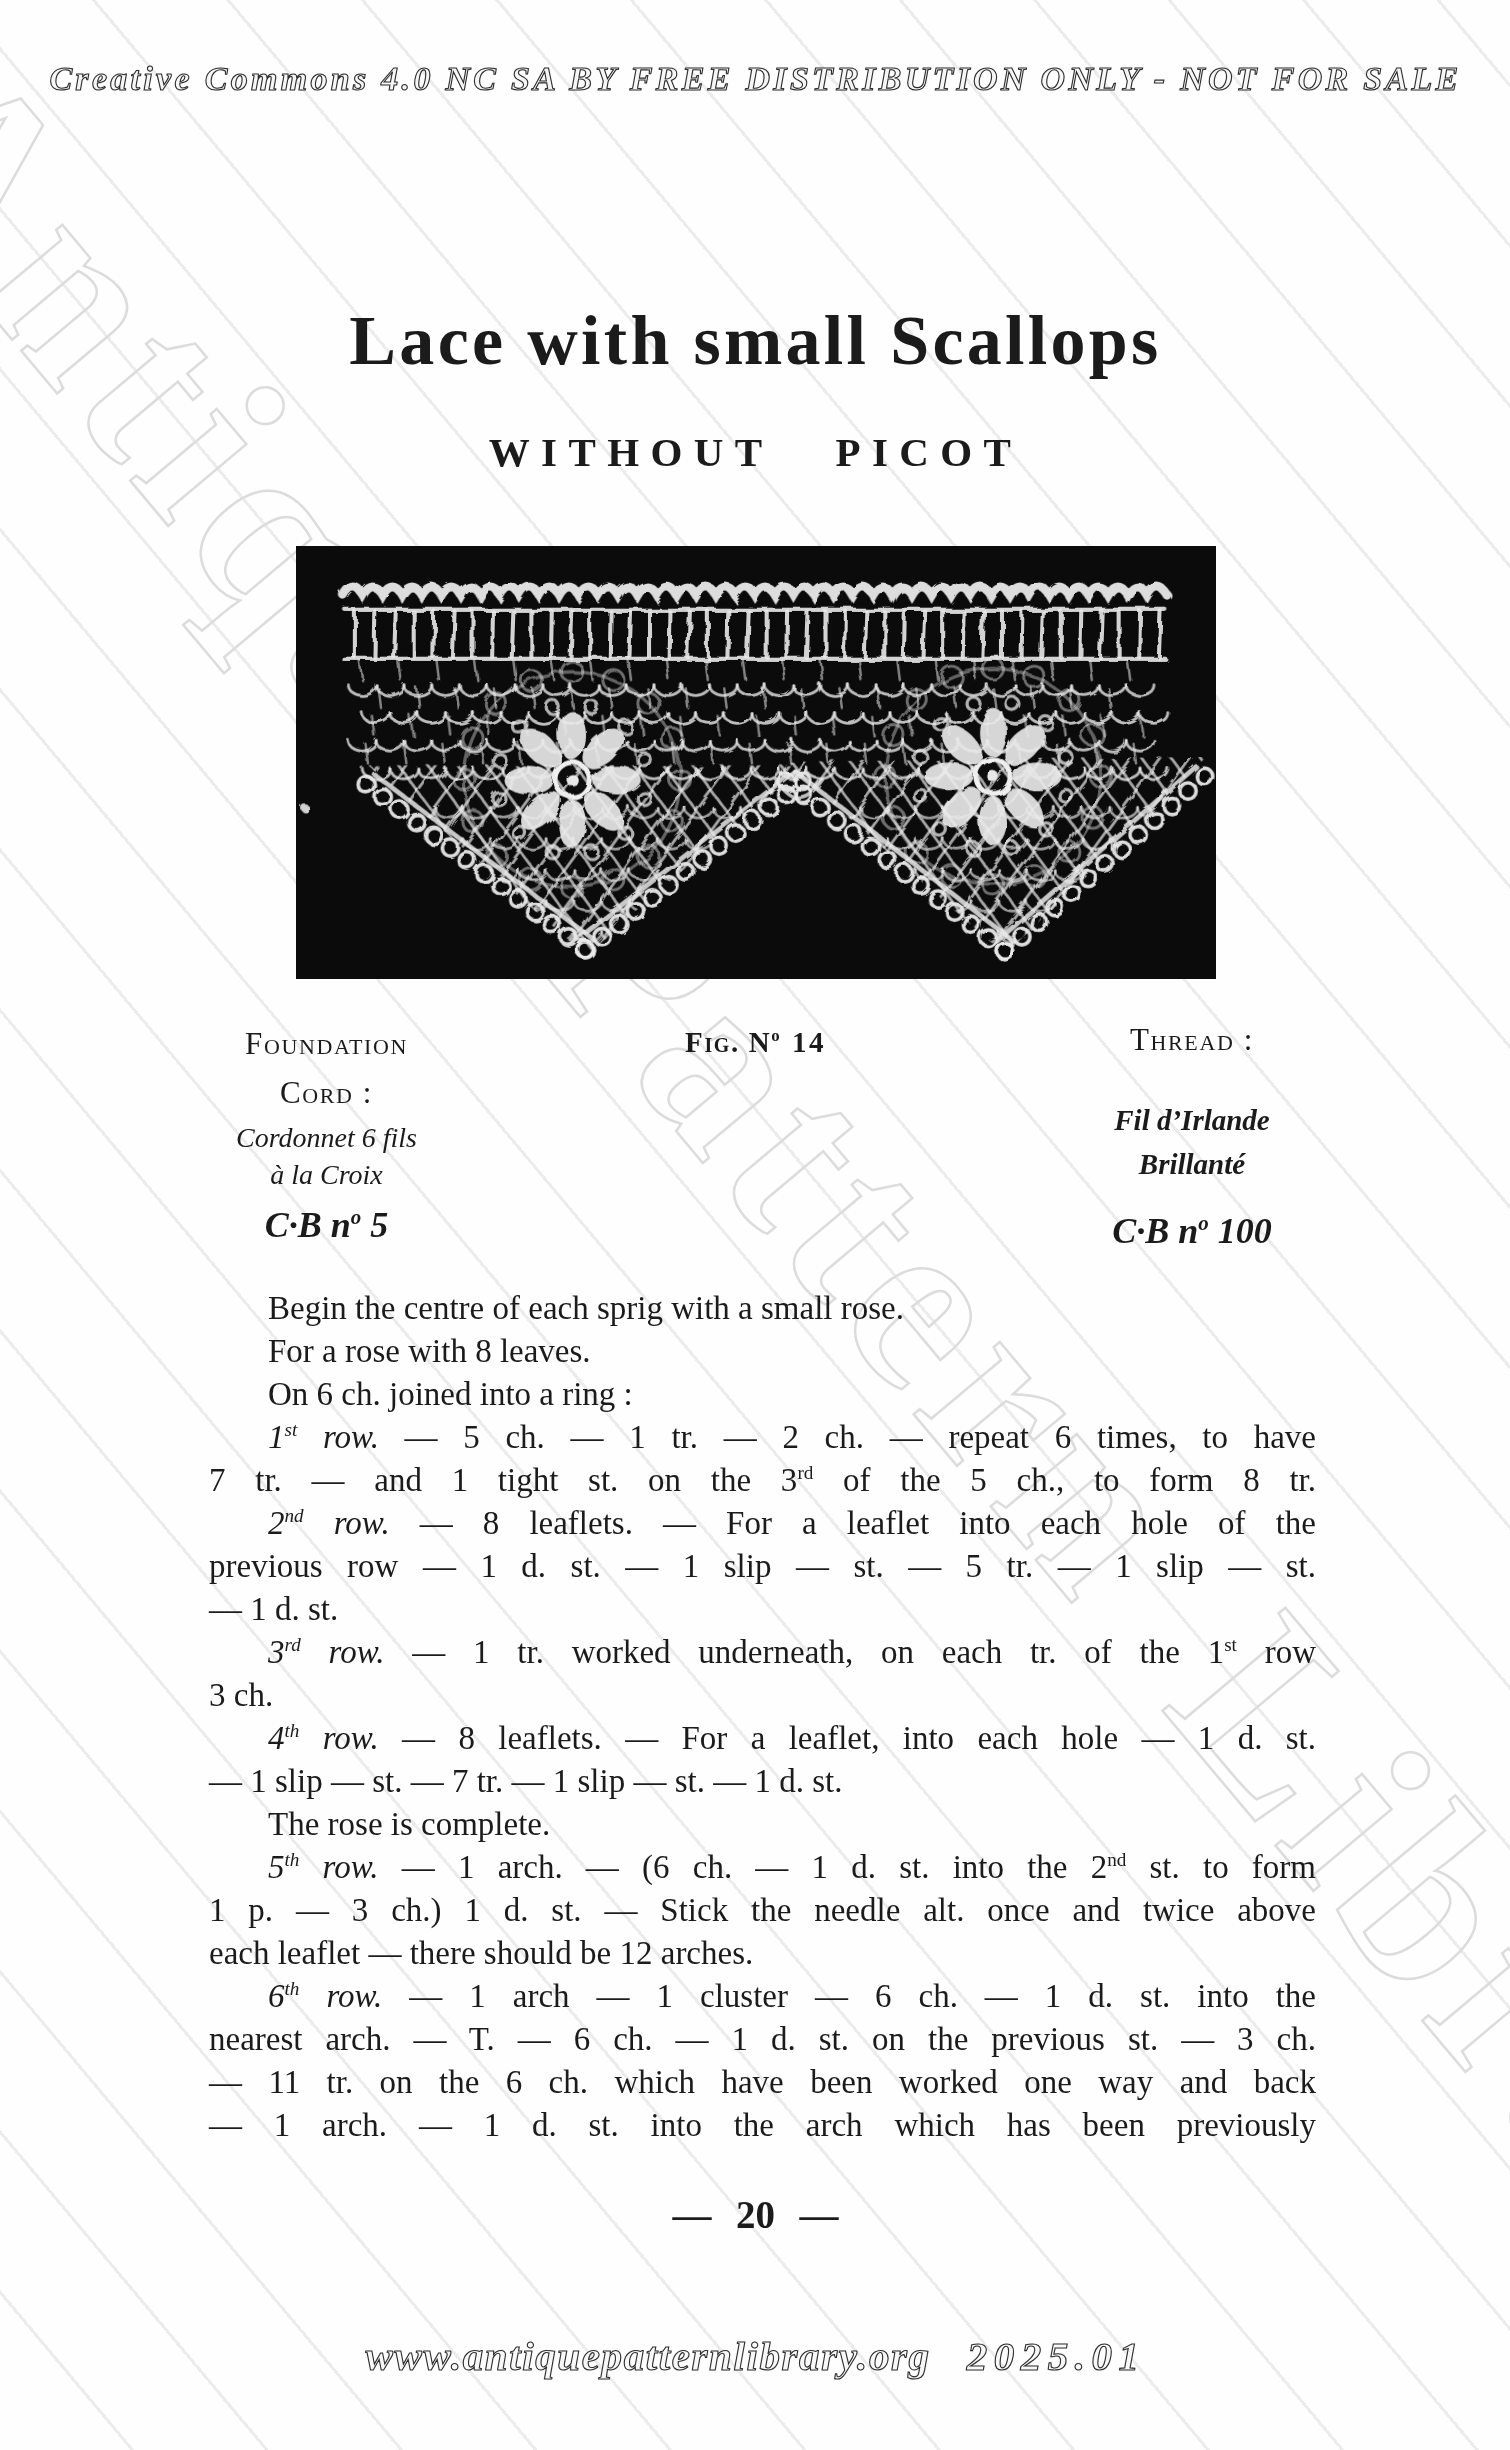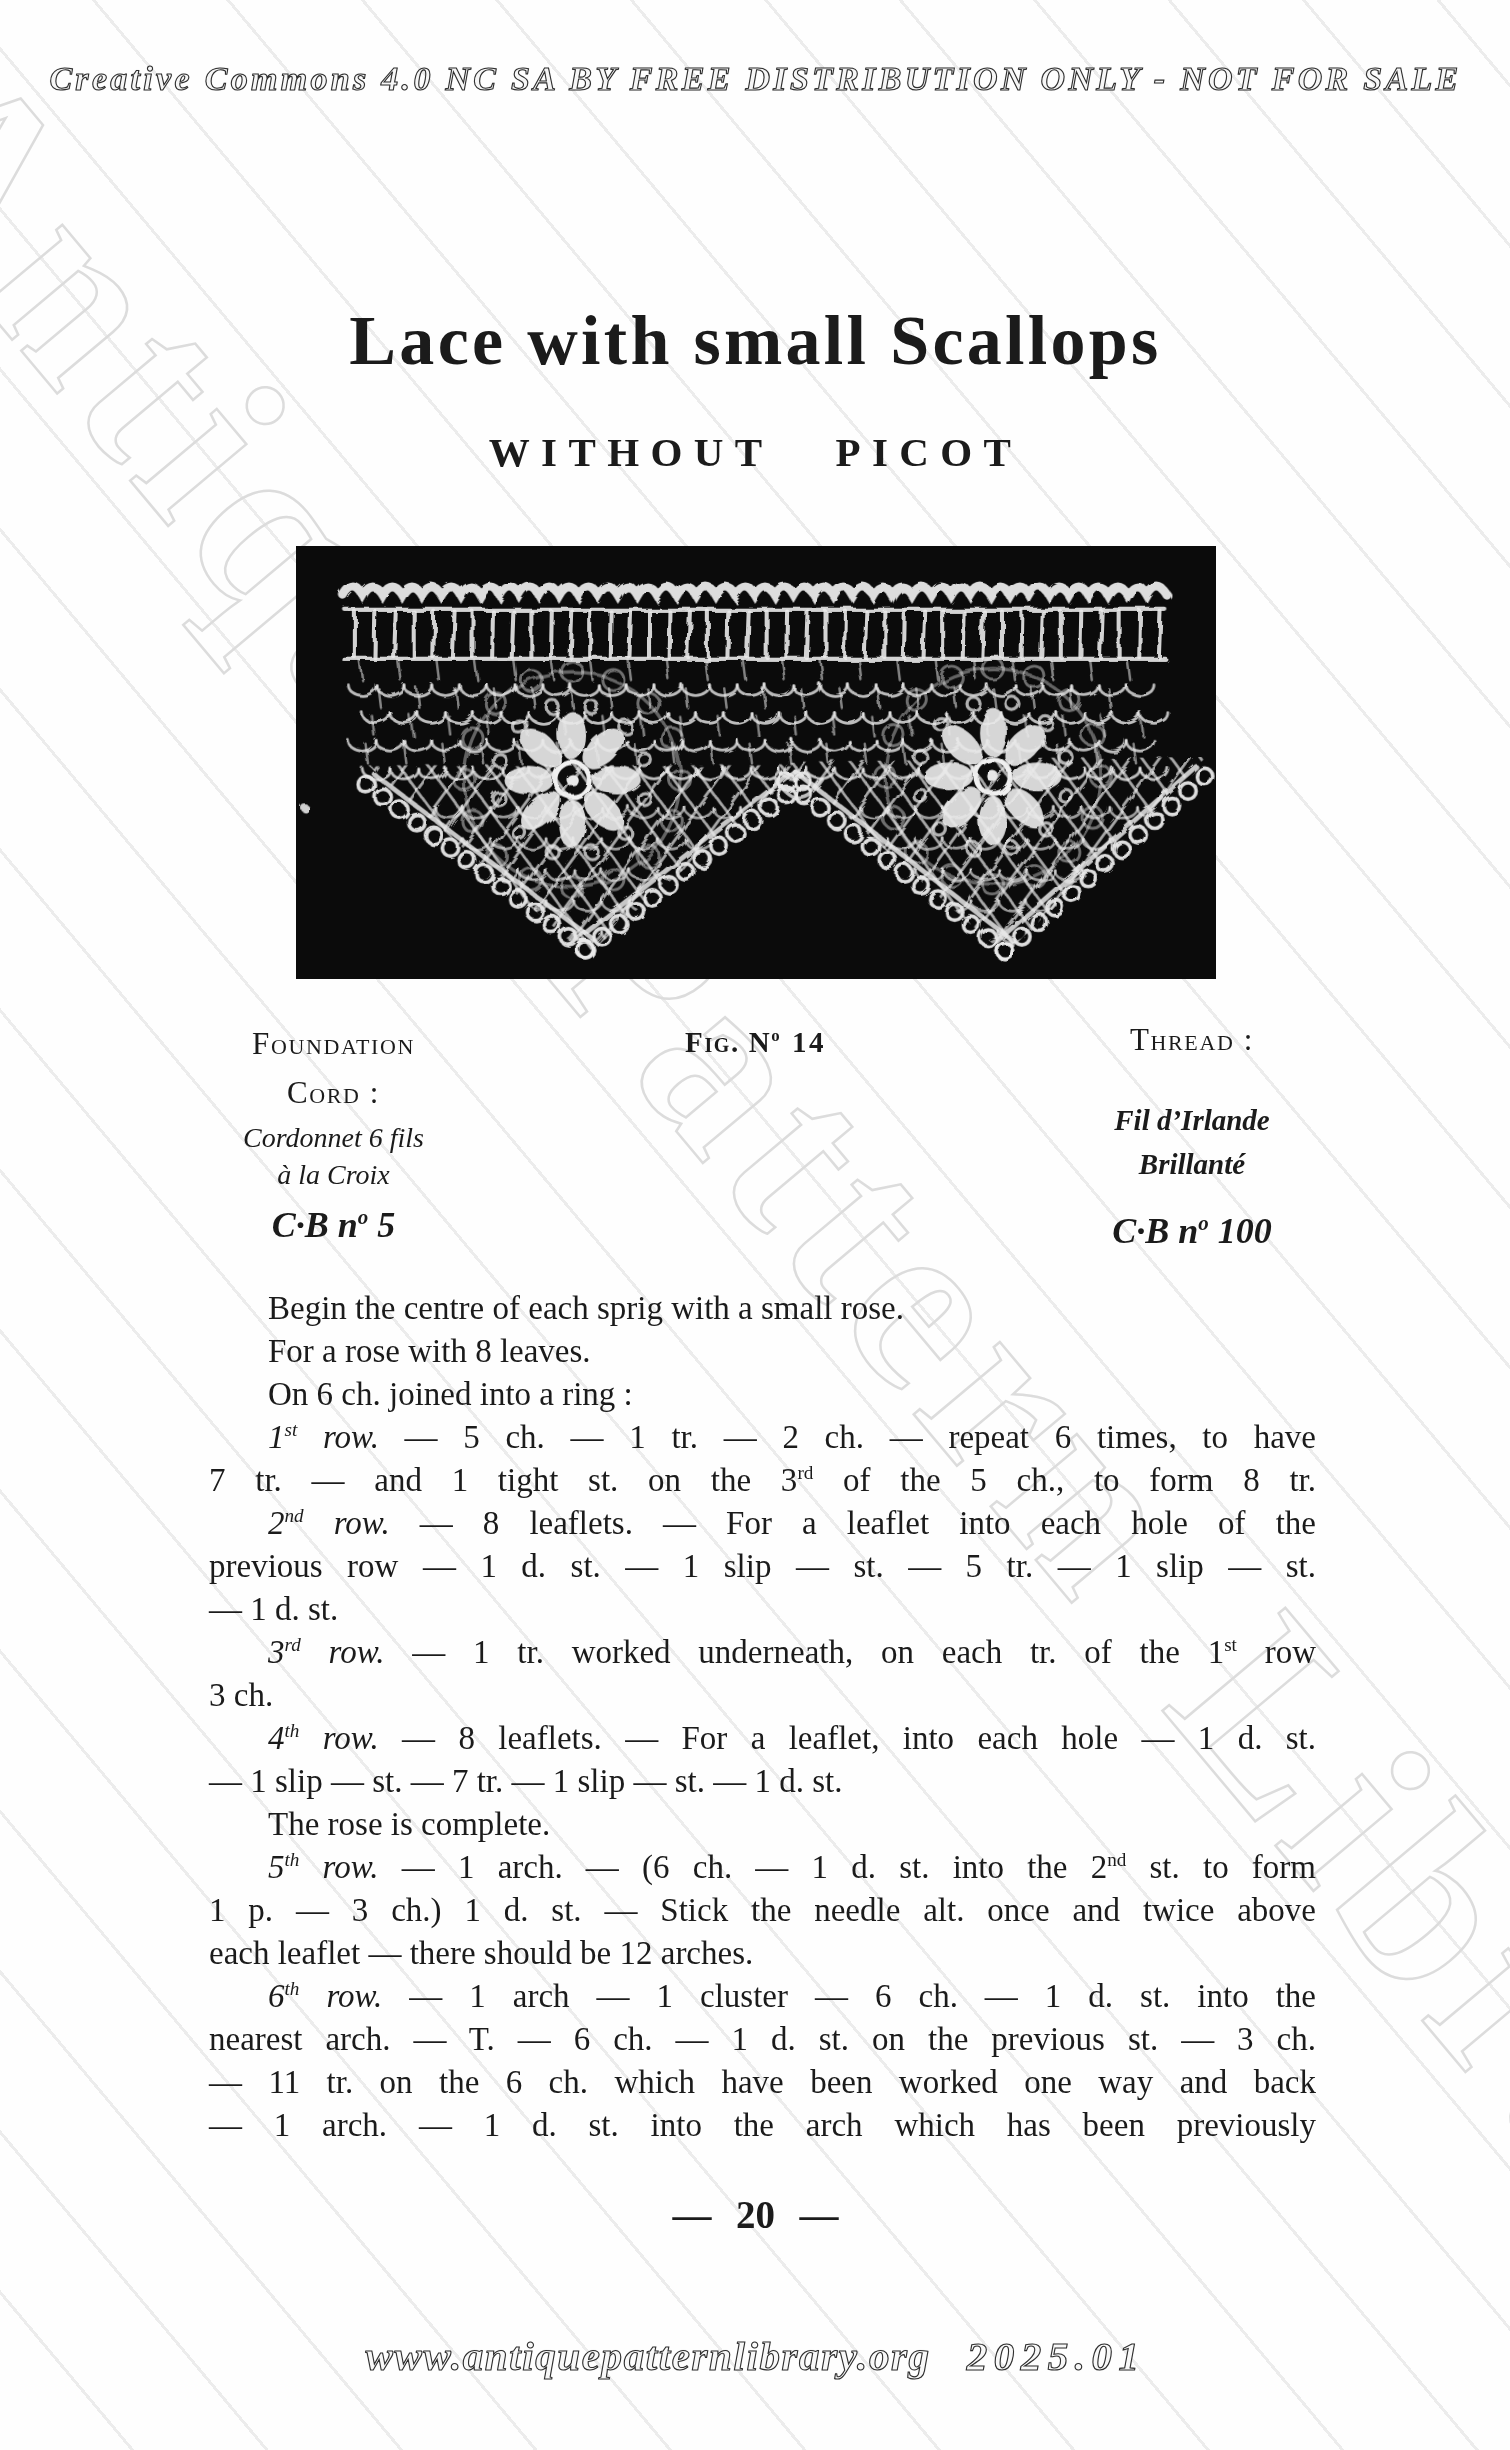--- a/index.html
+++ b/index.html
@@ -31,21 +31,21 @@
   }
   .title{top:301px; font-size:70px; font-weight:700; letter-spacing:3.3px;}
   .subtitle{top:428px; font-size:41px; font-weight:700; letter-spacing:11.4px; word-spacing:41px;}
 
   .photo{position:absolute; left:296px; top:546px; width:920px; height:433px;}
   .photo svg{display:block; width:100%; height:100%;}
 
   .fig-caption{top:1026px; font-size:29px; letter-spacing:2.5px;}
 
   .mat-block{position:absolute; text-align:center;}
-  #foundation-block{left:170px; top:1026px; width:327px;}
+  #foundation-block{left:163px; top:1026px; width:327px;}
   #thread-block{left:1037px; top:1022px; width:310px;}
   .mat-block div{margin:0;}
   #foundation-block .l1{font-size:31px;}
   #foundation-block .l2{font-size:31px; margin-top:13px;}
   #foundation-block .l3{font-size:28px; margin-top:11.4px;}
   #foundation-block .l4{font-size:28px; margin-top:4.9px;}
   #foundation-block .l5{font-size:36px; margin-top:13px;}
   #thread-block .l1{font-size:31px;}
   #thread-block .l2{font-size:29px; margin-top:46px;}
   #thread-block .l3{font-size:29px; margin-top:11.4px;}

